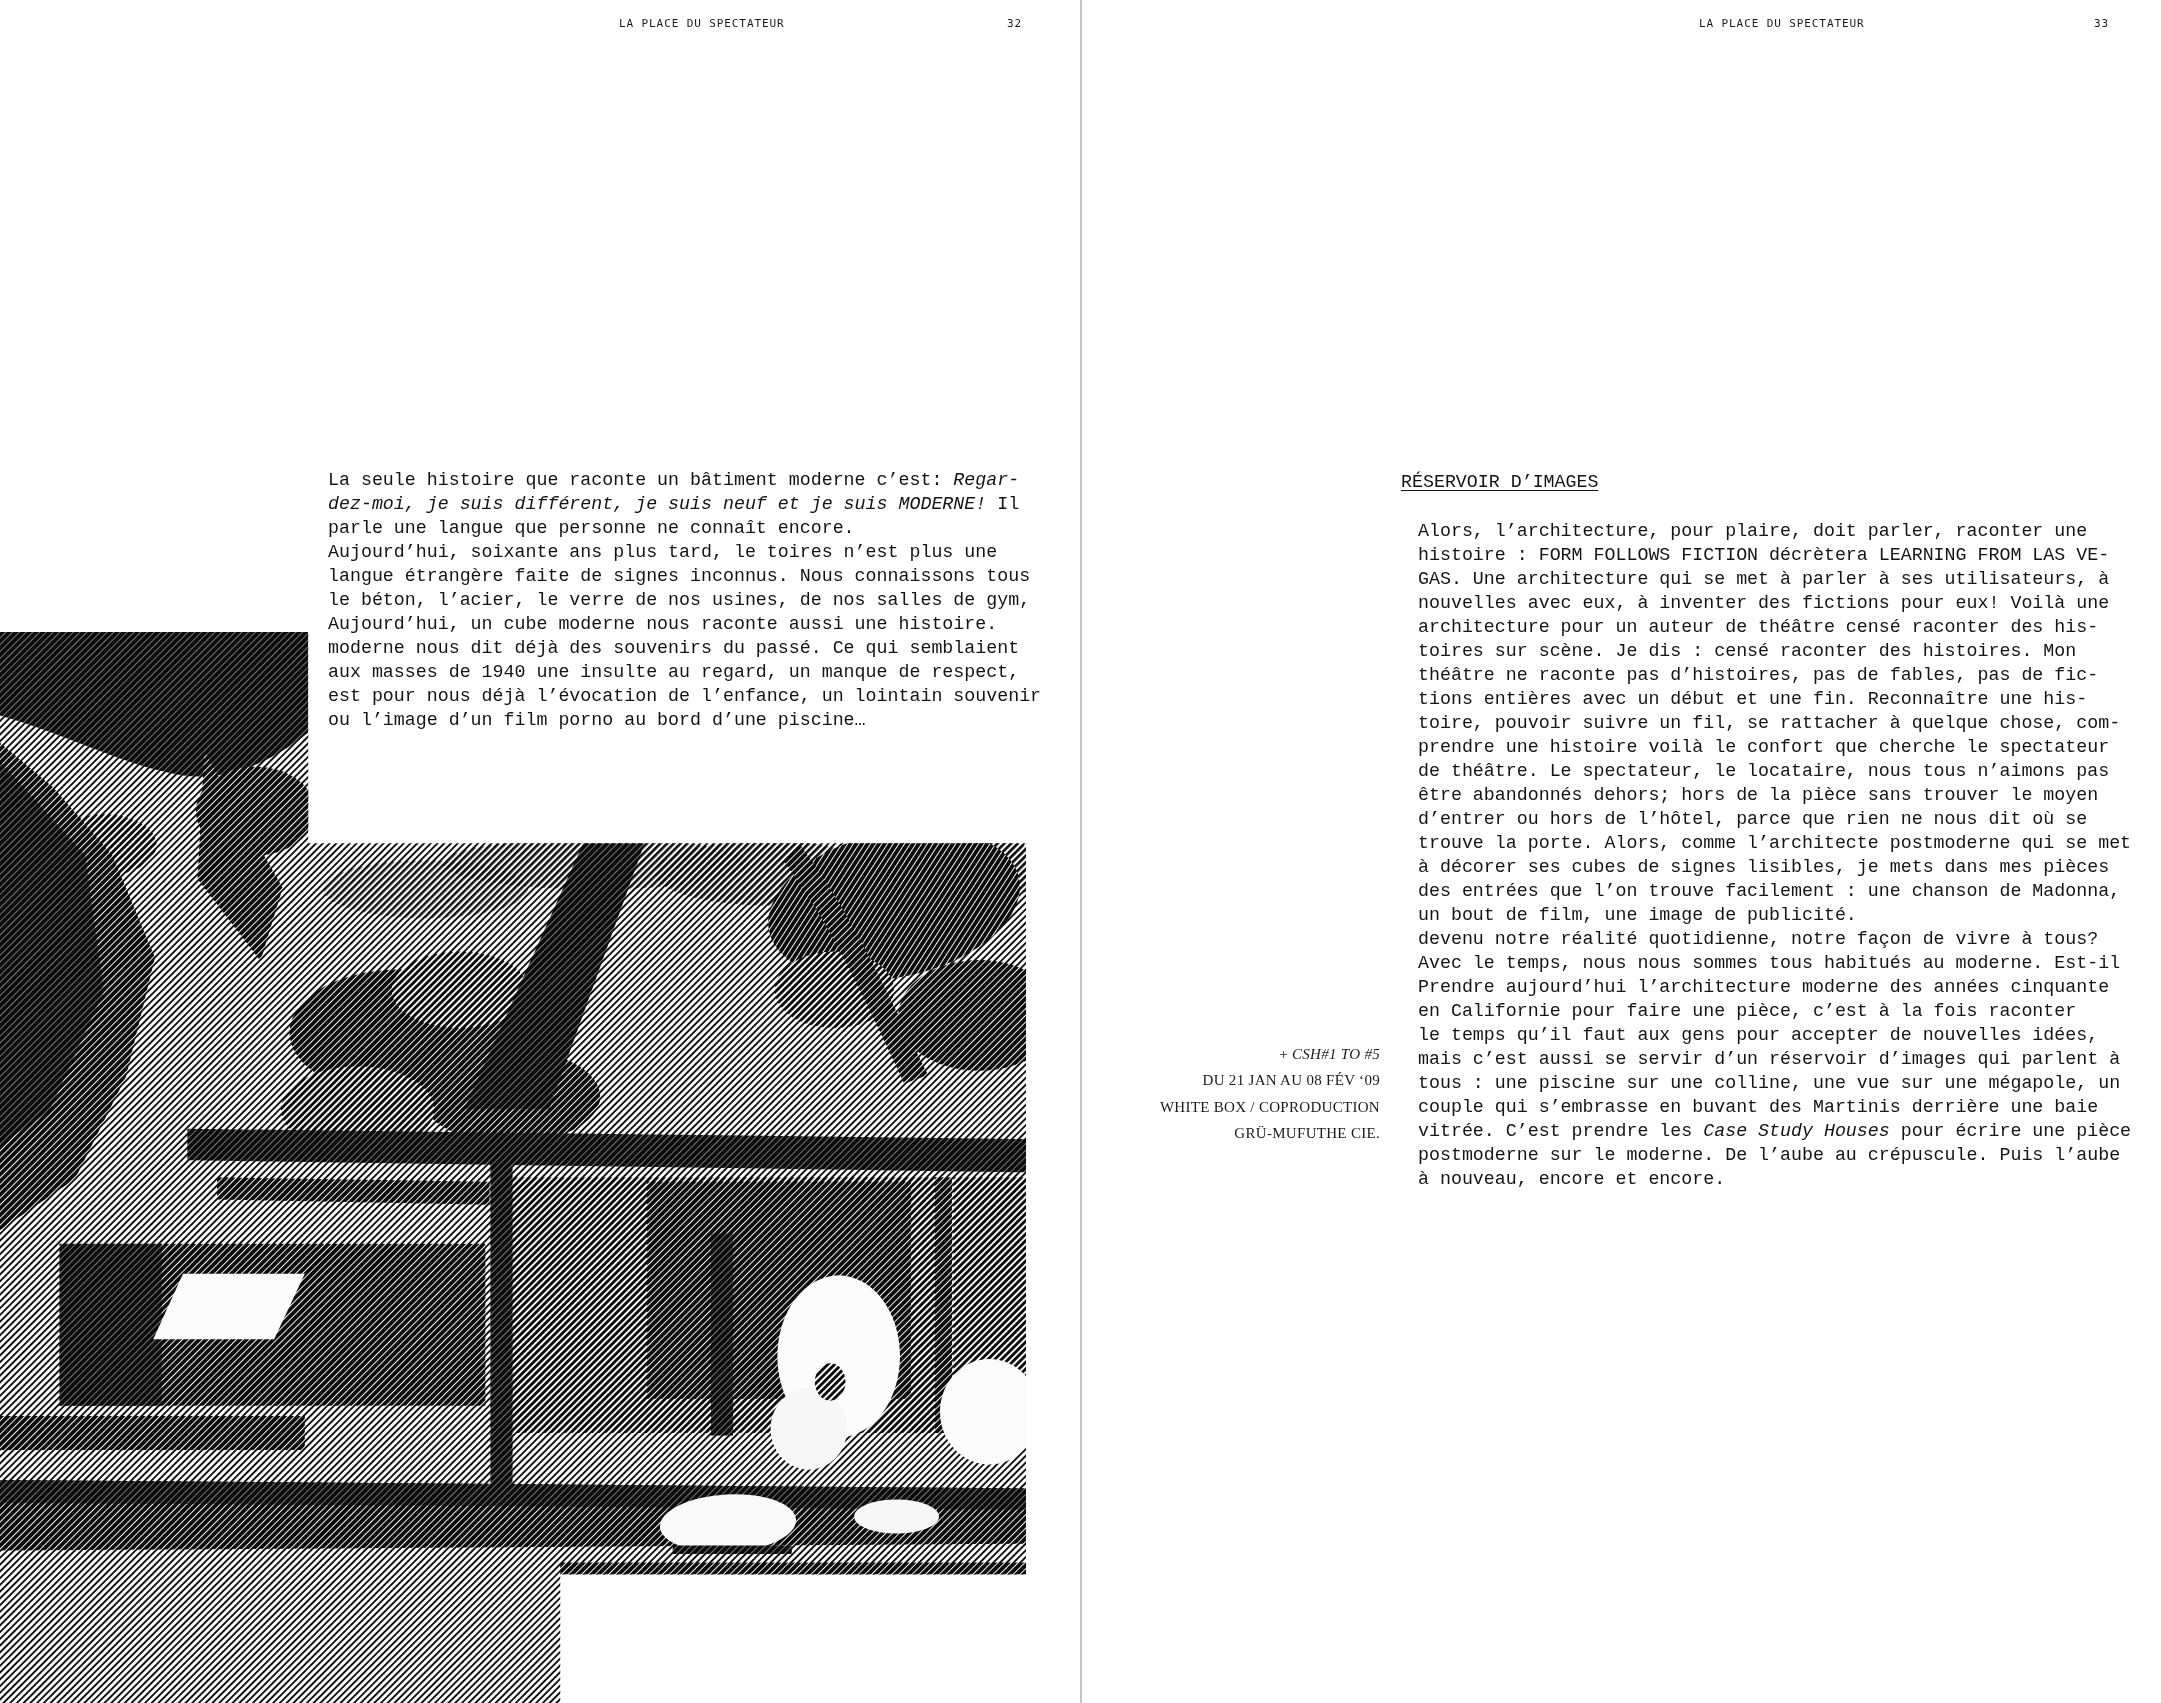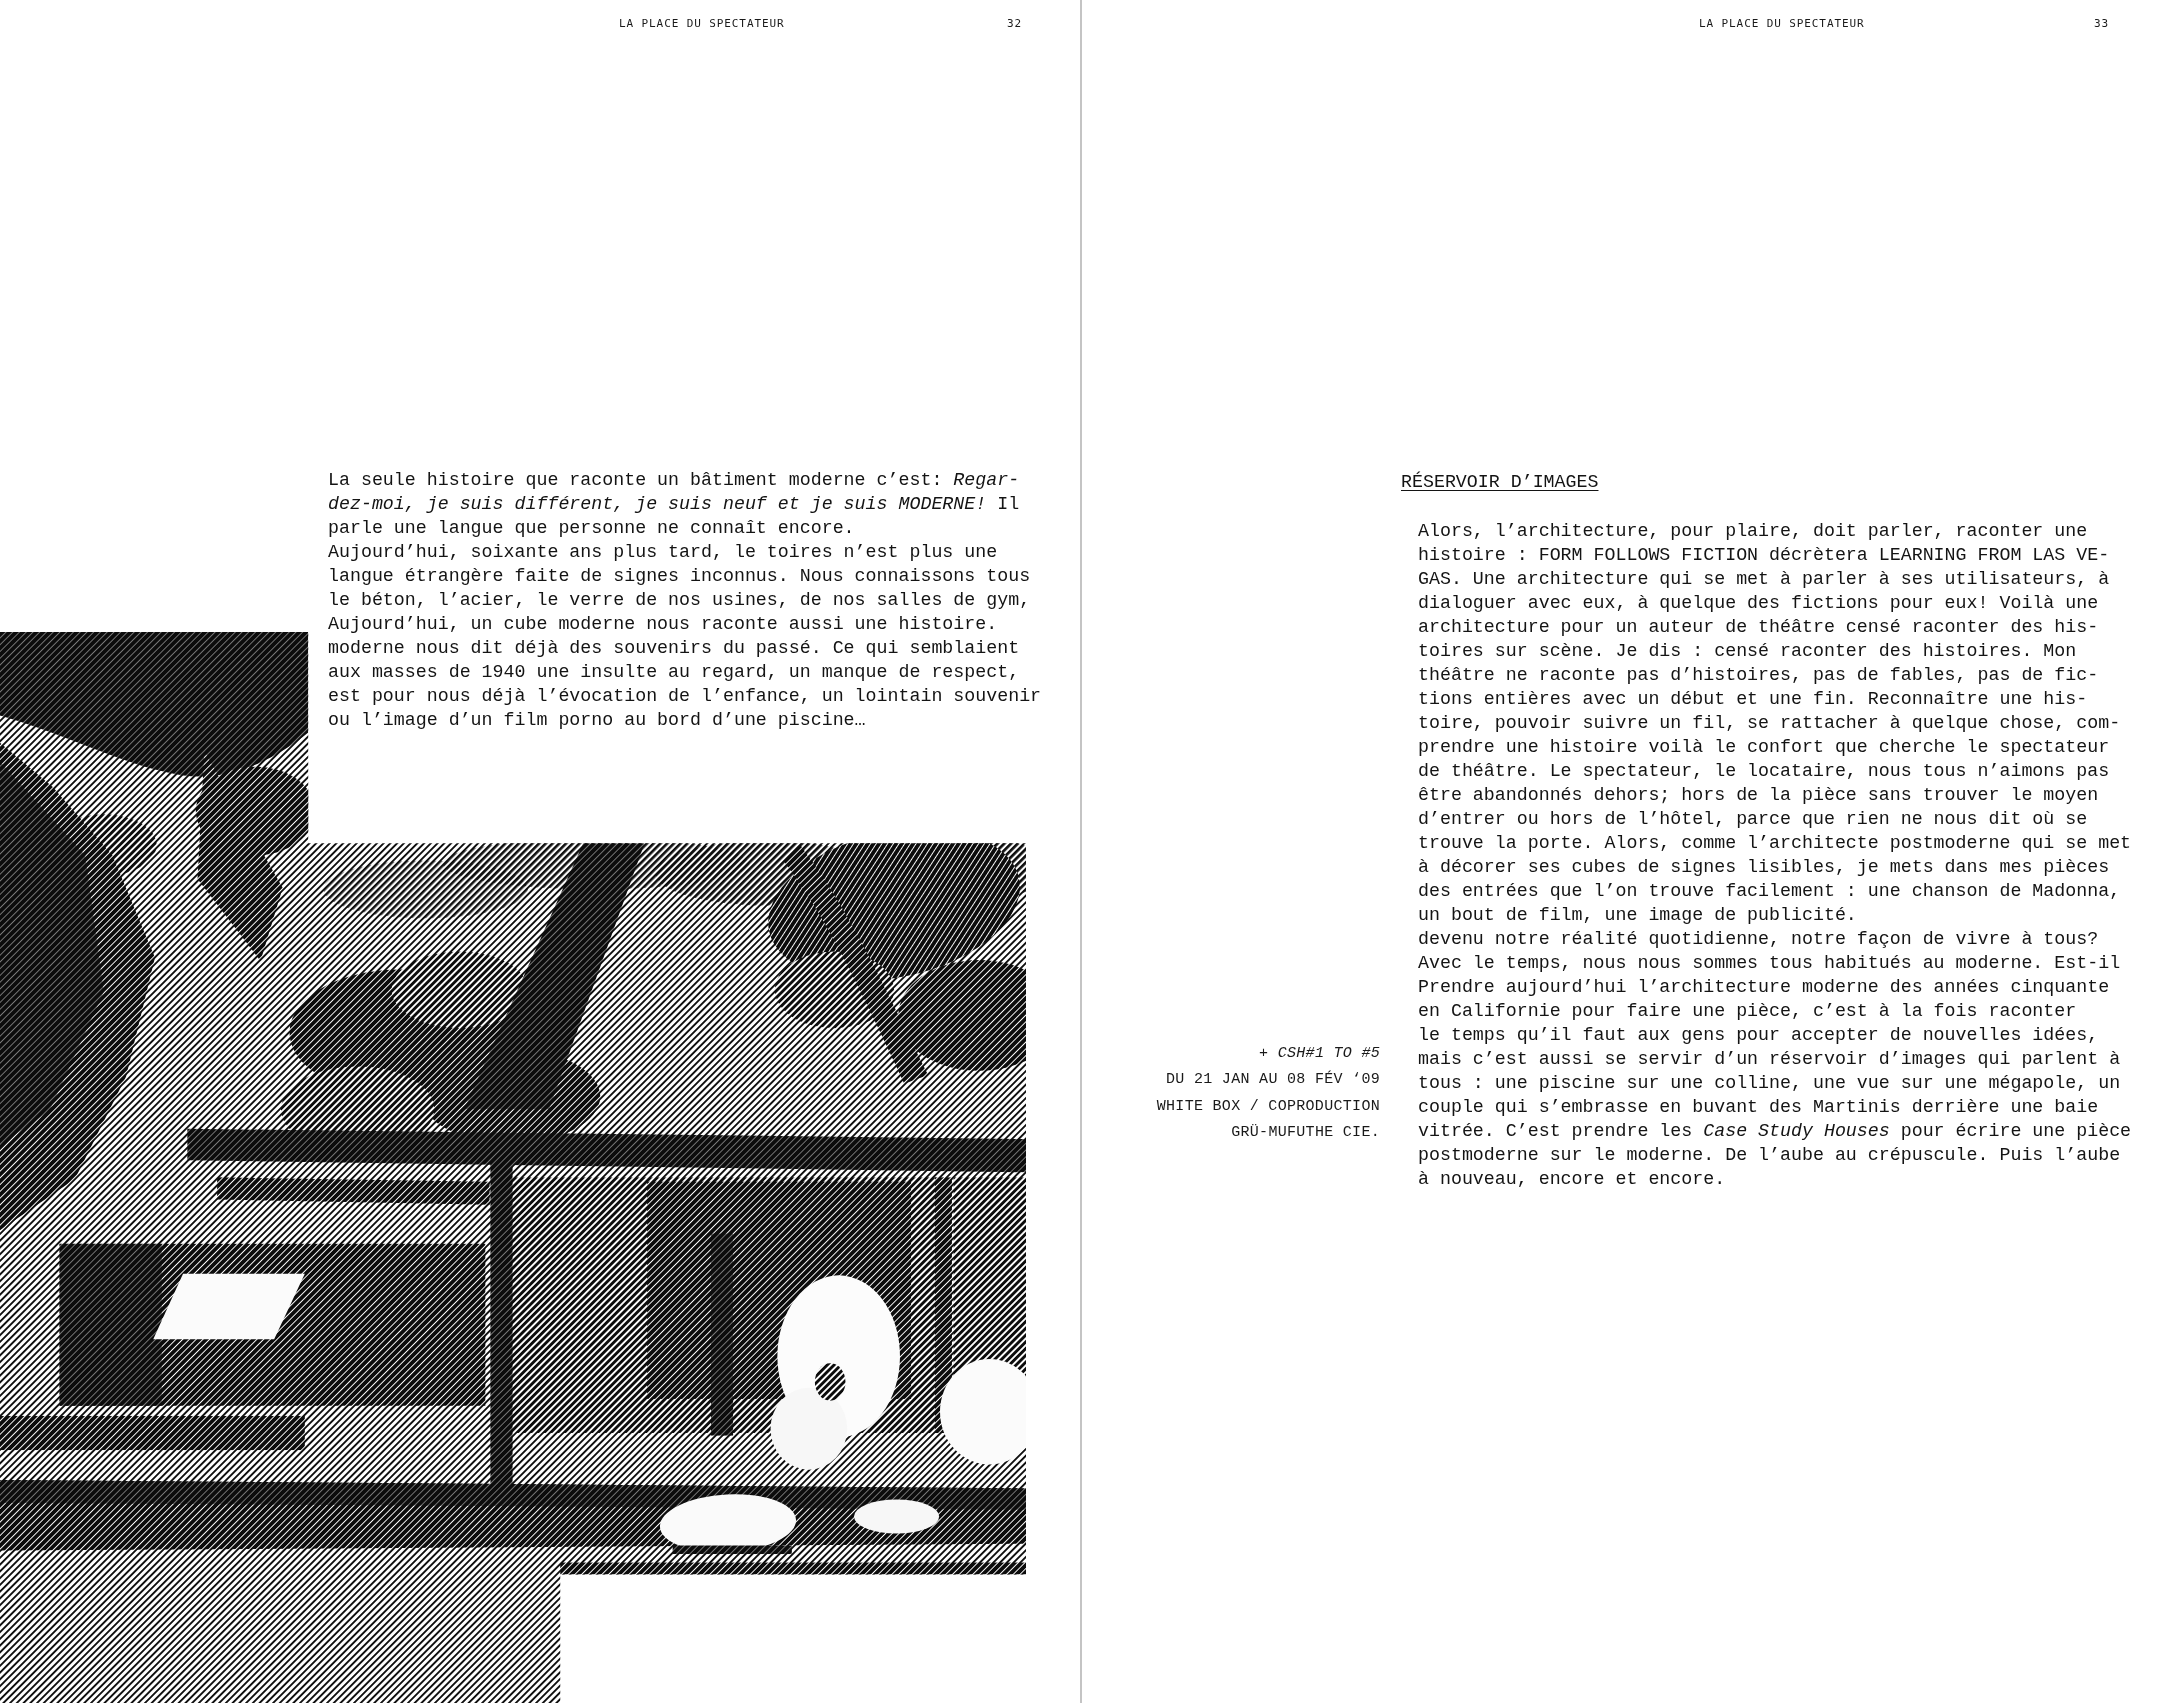--- a/index.html
+++ b/index.html
@@ -27,21 +27,21 @@
   .it{font-style:italic;}
   .section-heading{
     position:absolute;left:1401px;top:470px;
     font-size:18.3px;line-height:24px;
     text-decoration:underline;text-underline-offset:3.4px;
     color:#141414;white-space:nowrap;
   }
   .margin-note{
     position:absolute;left:937px;top:1041px;width:443px;
     text-align:right;
-    font-family:Liberation Mono, monospace;
+    font-family:Liberation Serif, serif;
     font-size:15px;line-height:26.4px;letter-spacing:0.3px;color:#1a1a1a;
     white-space:nowrap;
   }
   .margin-note .ln{height:26.4px;}
   .gutter{
     position:absolute;left:1080px;top:0;width:1.7px;height:1704px;
     background:#c4c4c4;
   }
   .photo{
     position:absolute;left:0;top:632px;width:1026px;height:1072px;
@@ -158,21 +158,21 @@
 
 <div class="runhead" style="left:1699px;">LA PLACE DU SPECTATEUR</div>
 <div class="pagenum" style="left:2094px;">33</div>
 
 <div class="section-heading">RÉSERVOIR D’IMAGES</div>
 
 <div class="bodytext" style="left:1401px;top:519px;">
     <div class="ln"><span>Alors, l’architecture, pour plaire, doit parler, raconter une</span></div>
     <div class="ln"><span>histoire : FORM FOLLOWS FICTION décrètera LEARNING FROM LAS VE-</span></div>
     <div class="ln"><span>GAS. Une architecture qui se met à parler à ses utilisateurs, à</span></div>
-    <div class="ln"><span>dialoguer avec eux, à quelque des fictions pour eux! Voilà une</span></div>
+    <div class="ln"><span>nouvelles avec eux, à inventer des fictions pour eux! Voilà une</span></div>
     <div class="ln"><span>architecture pour un auteur de théâtre censé raconter des his-</span></div>
     <div class="ln"><span>toires sur scène. Je dis : censé raconter des histoires. Mon</span></div>
     <div class="ln"><span>théâtre ne raconte pas d’histoires, pas de fables, pas de fic-</span></div>
     <div class="ln"><span>tions entières avec un début et une fin. Reconnaître une his-</span></div>
     <div class="ln"><span>toire, pouvoir suivre un fil, se rattacher à quelque chose, com-</span></div>
     <div class="ln"><span>prendre une histoire voilà le confort que cherche le spectateur</span></div>
     <div class="ln"><span>de théâtre. Le spectateur, le locataire, nous tous n’aimons pas</span></div>
     <div class="ln"><span>être abandonnés dehors; hors de la pièce sans trouver le moyen</span></div>
     <div class="ln"><span>d’entrer ou hors de l’hôtel, parce que rien ne nous dit où se</span></div>
     <div class="ln"><span>trouve la porte. Alors, comme l’architecte postmoderne qui se met</span></div>

